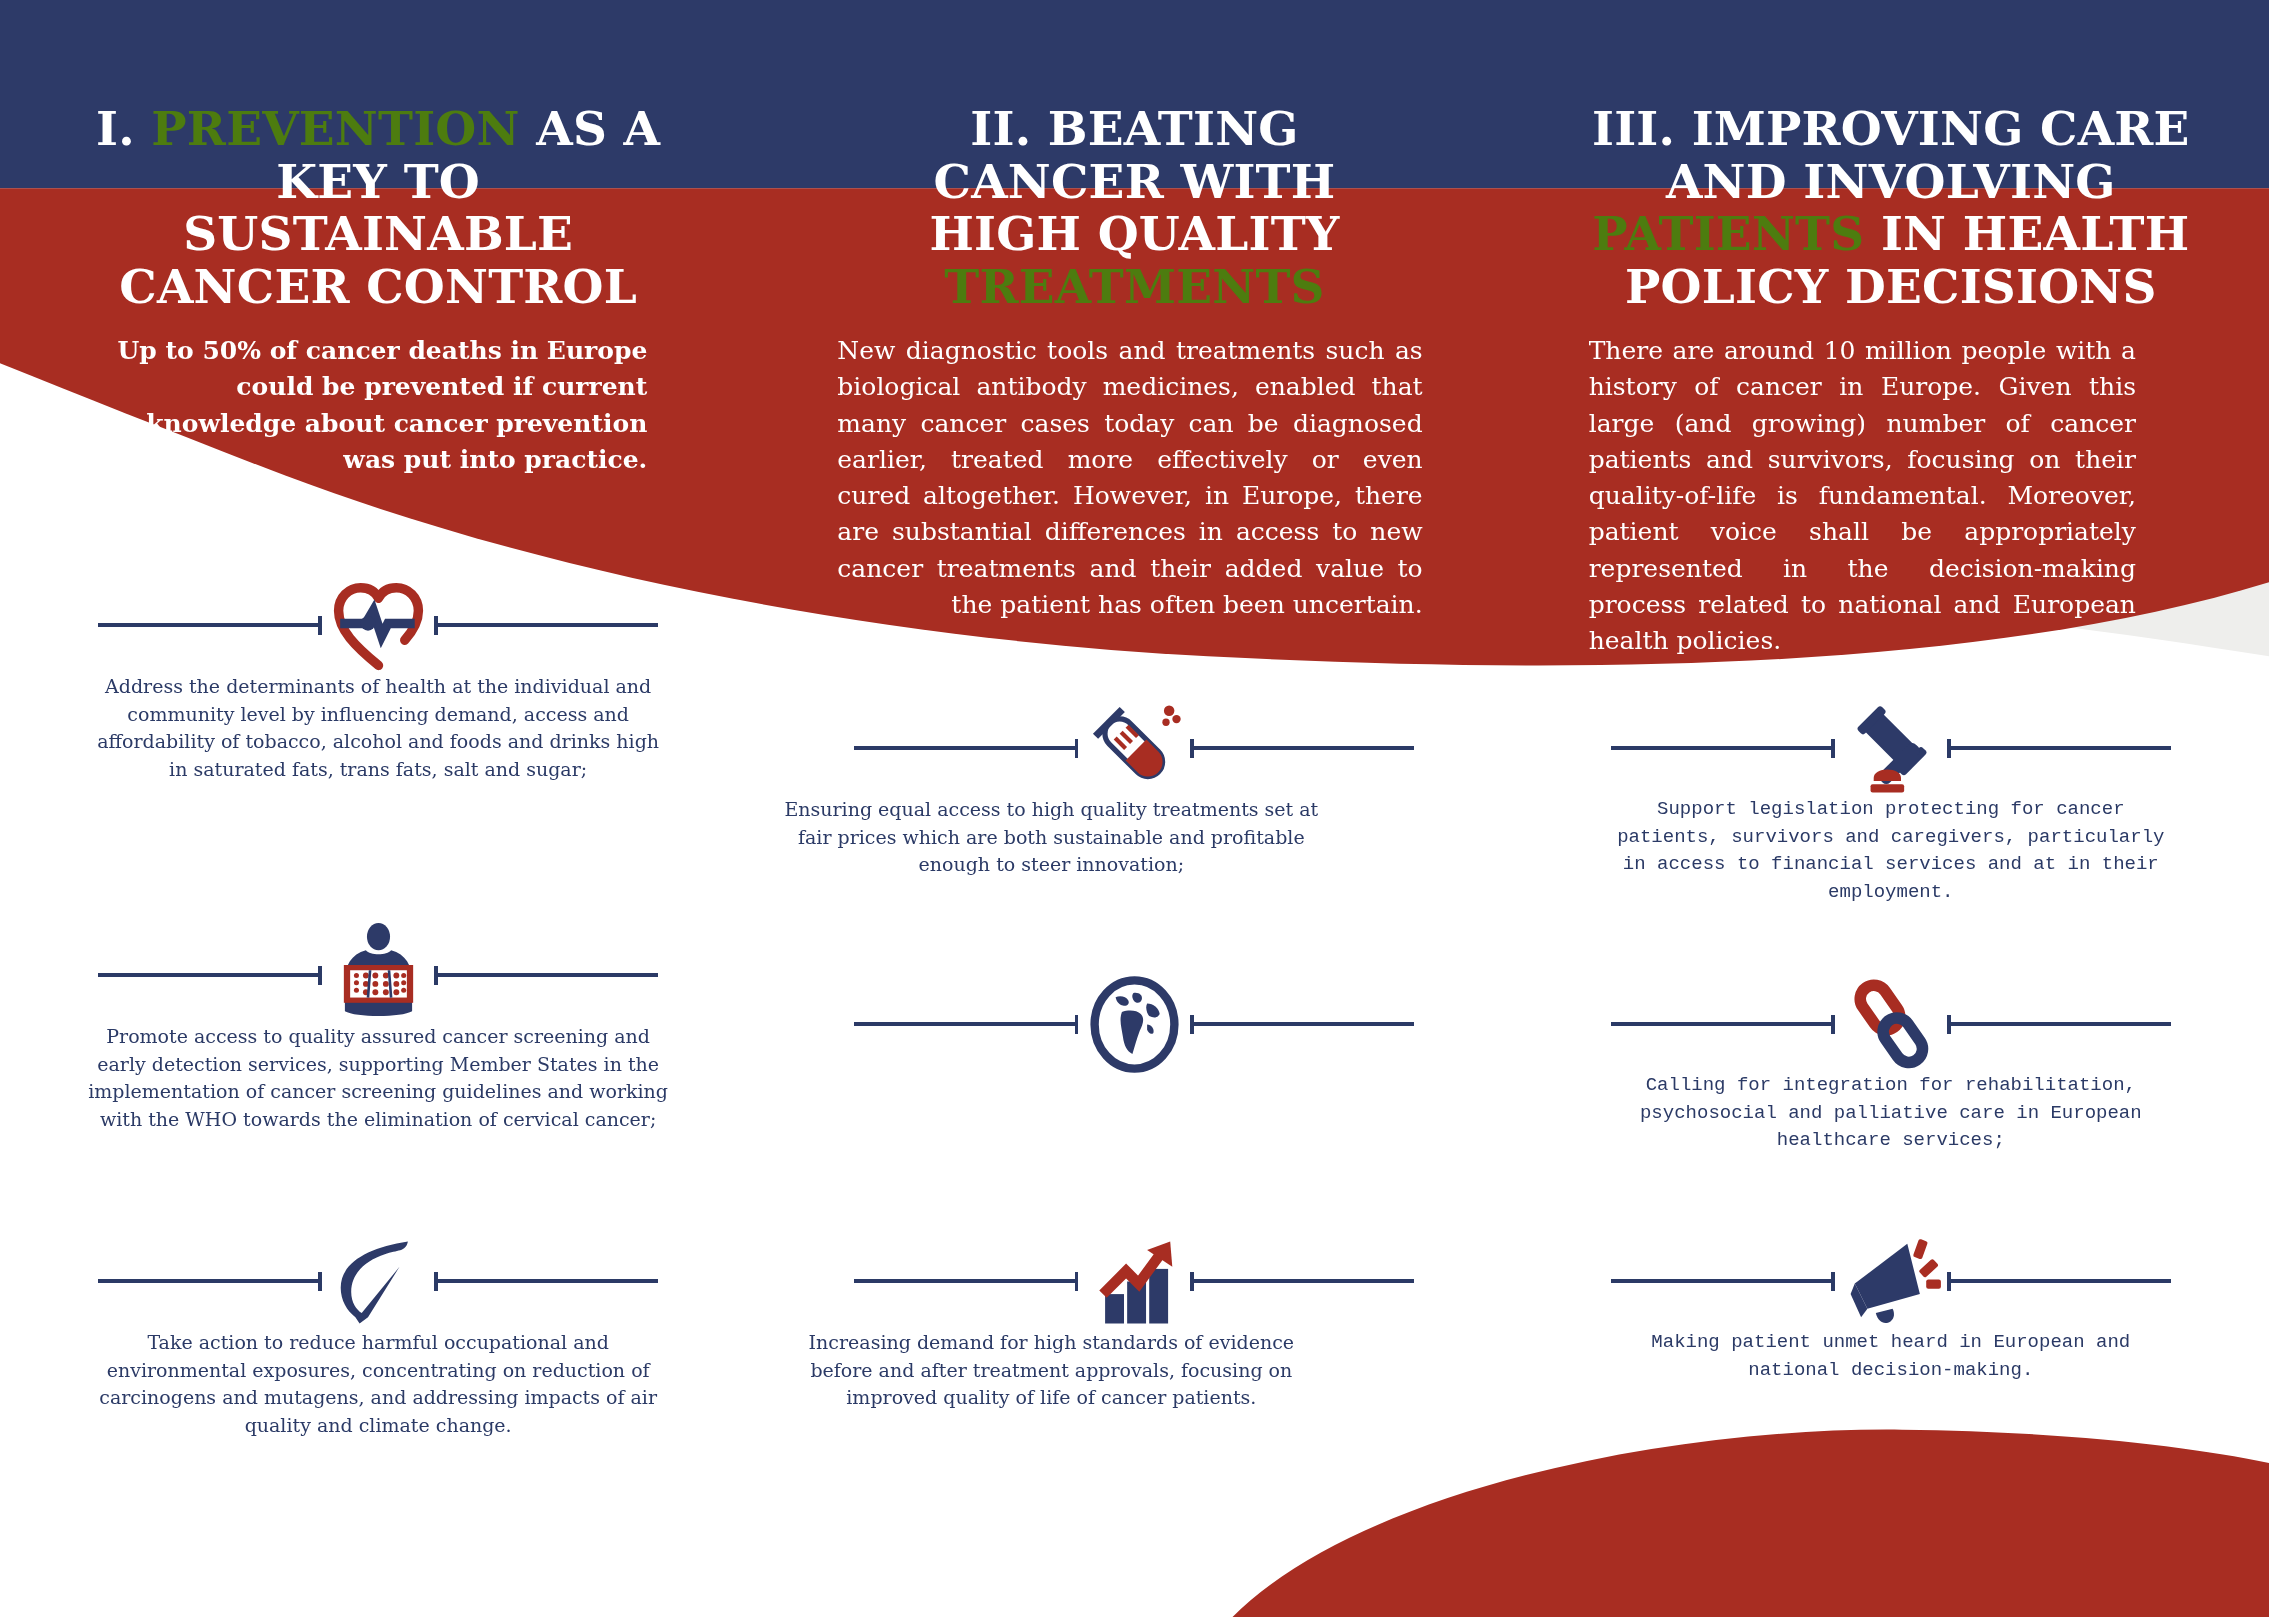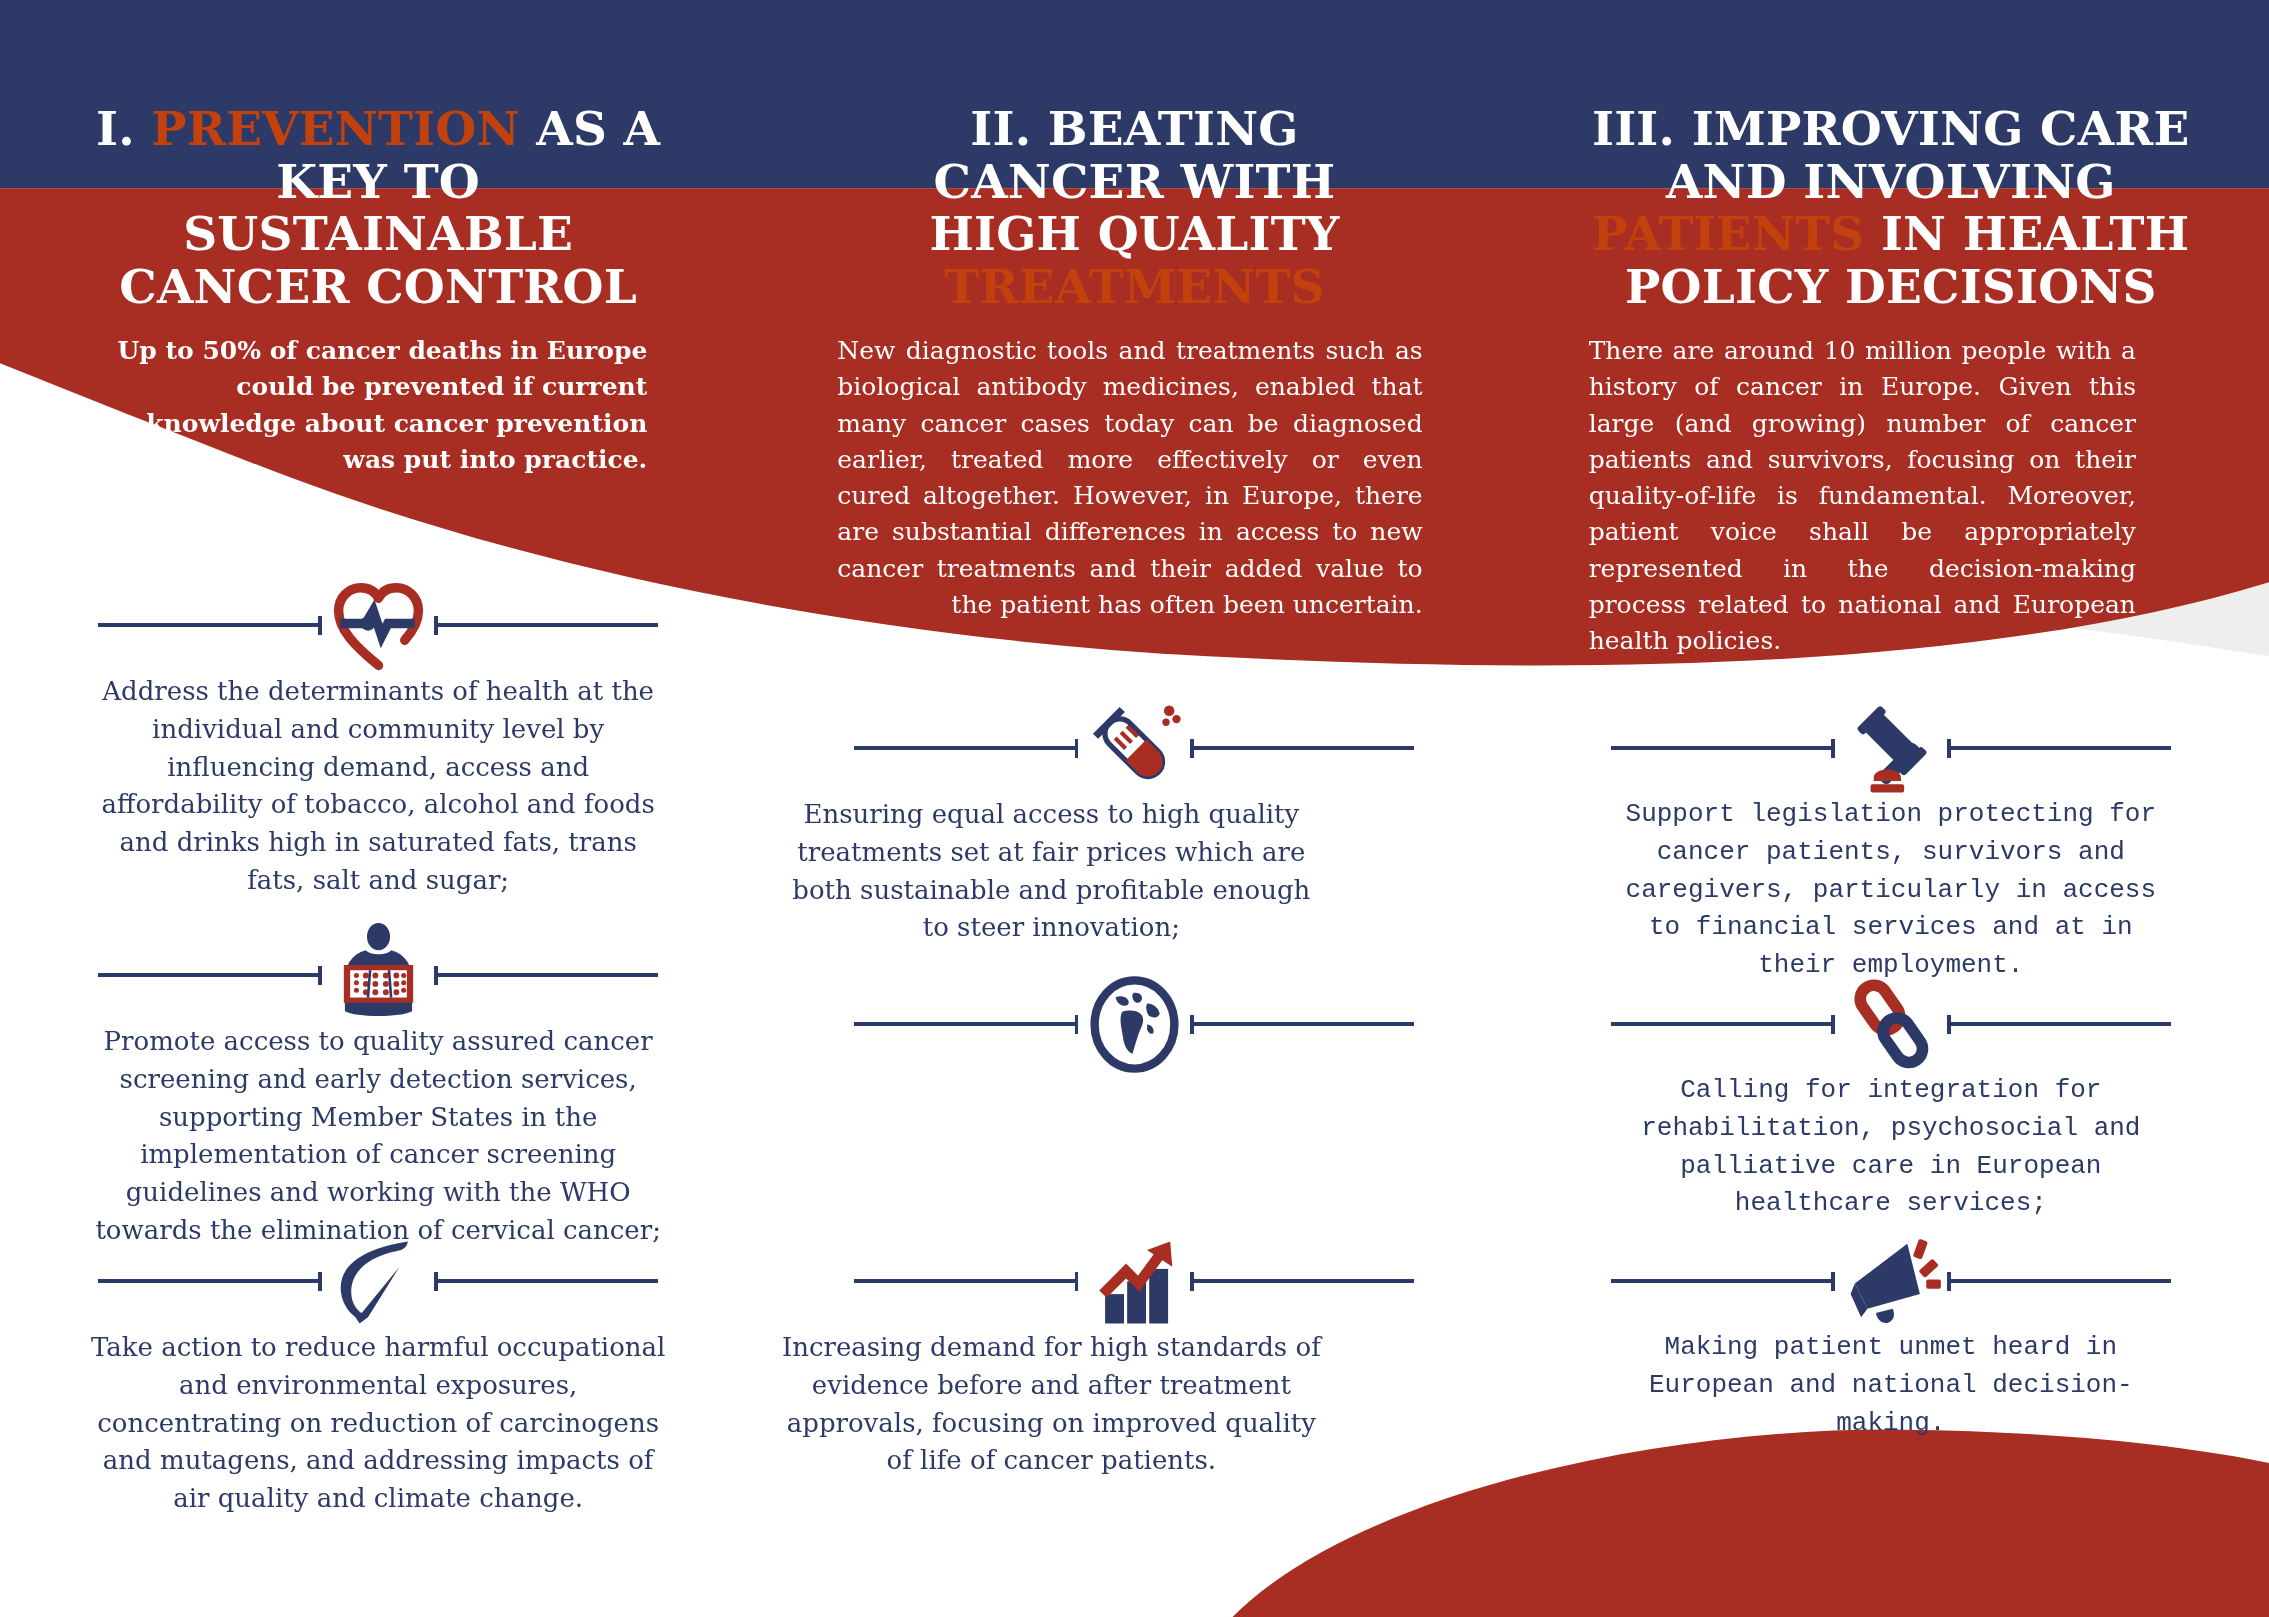--- a/index.html
+++ b/index.html
@@ -13,21 +13,21 @@
   .bg-svg{position:absolute;left:0;top:0;width:2269px;height:1618px;}
 
   
   .headers{position:absolute;left:0;top:0;width:2269px;height:285px;display:flex;}
   .hcol{flex:0 0 33.3333%;display:flex;align-items:flex-start;justify-content:center;padding-top:103px;box-sizing:border-box;}
   .htitle{
     color:#ffffff;font-family:"DejaVu Serif", serif;font-weight:bold;
     font-size:47px;line-height:1.12;text-align:center;letter-spacing:0.2px;
     text-transform:uppercase;max-width:609px;
   }
-  .htitle .hl{color:#c2410c;}
+  .htitle .hl{color:#4d7c0f;}
   .hcol.c1 .htitle{max-width:571px;}
   .hcol.c2 .htitle{max-width:533px;}
   .hcol.c3 .htitle{max-width:628px;}
 
   
   .intros{position:absolute;left:0;top:314px;width:2269px;height:333px;display:flex;}
   .icol{flex:0 0 33.3333%;box-sizing:border-box;}
   .intro{
     color:#ffffff;font-family:"DejaVu Serif", serif;font-size:25px;line-height:1.45;
   }
@@ -48,21 +48,21 @@
   }
   .rule{position:relative;height:3.8px;background:#2b3a66;flex:0 0 auto;}
   .rule.left{width:224px;}
   .rule.right{width:224px;}
   .rule.left::after{content:"";position:absolute;right:0;top:-7.6px;width:3.8px;height:19px;background:#2b3a66;}
   .rule.right::before{content:"";position:absolute;left:0;top:-7.6px;width:3.8px;height:19px;background:#2b3a66;}
   .iconwrap{width:112px;height:112px;display:flex;align-items:center;justify-content:center;flex:0 0 auto;}
   .iconwrap svg{display:block;}
 
   .itemtext{
-    color:#2b3a66;font-family:"DejaVu Serif", serif;font-size:26px;line-height:1.45;
+    color:#2b3a66;font-family:"DejaVu Serif", serif;font-size:19px;line-height:1.45;
     text-align:center;margin:13.3px auto 0 auto;
   }
   .col1 .itemtext{width:580px;}
   .col2 .itemtext{width:552px;margin-left:19px;}
   .col3 .itemtext{width:561px;font-family:Liberation Mono, monospace;}
 </style>
 </head>
 <body>
 
 <div id="stage">

